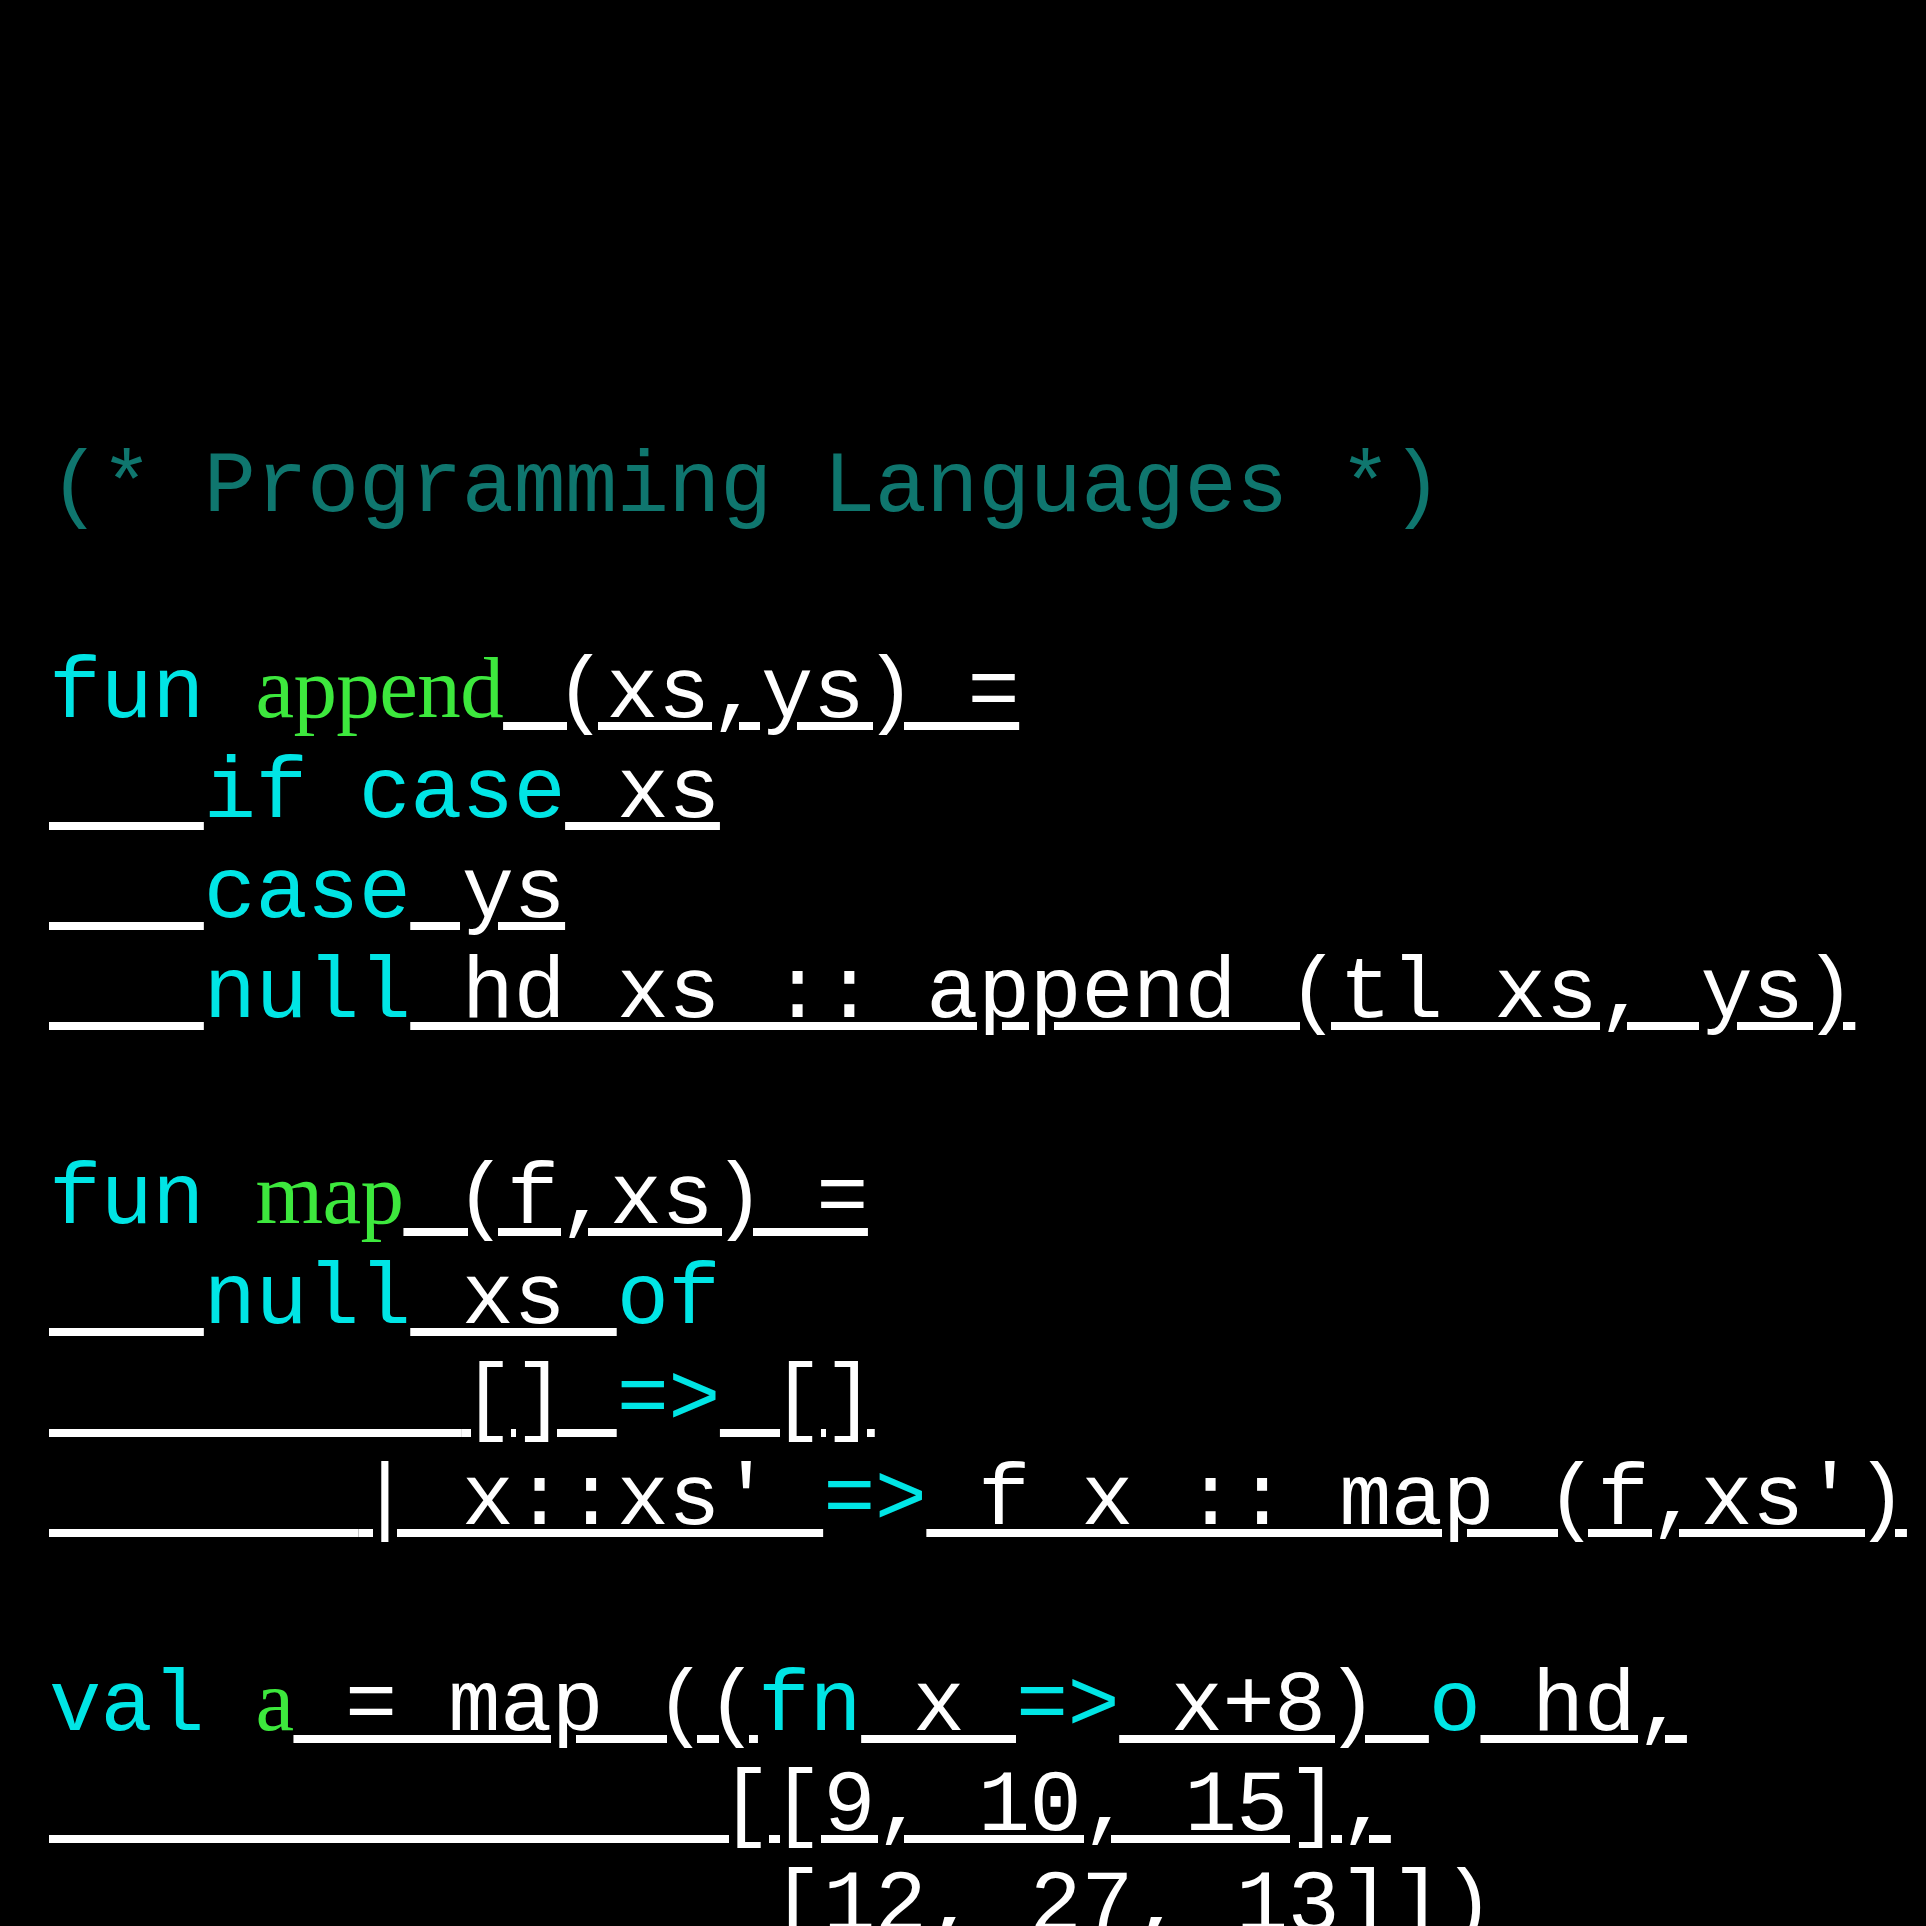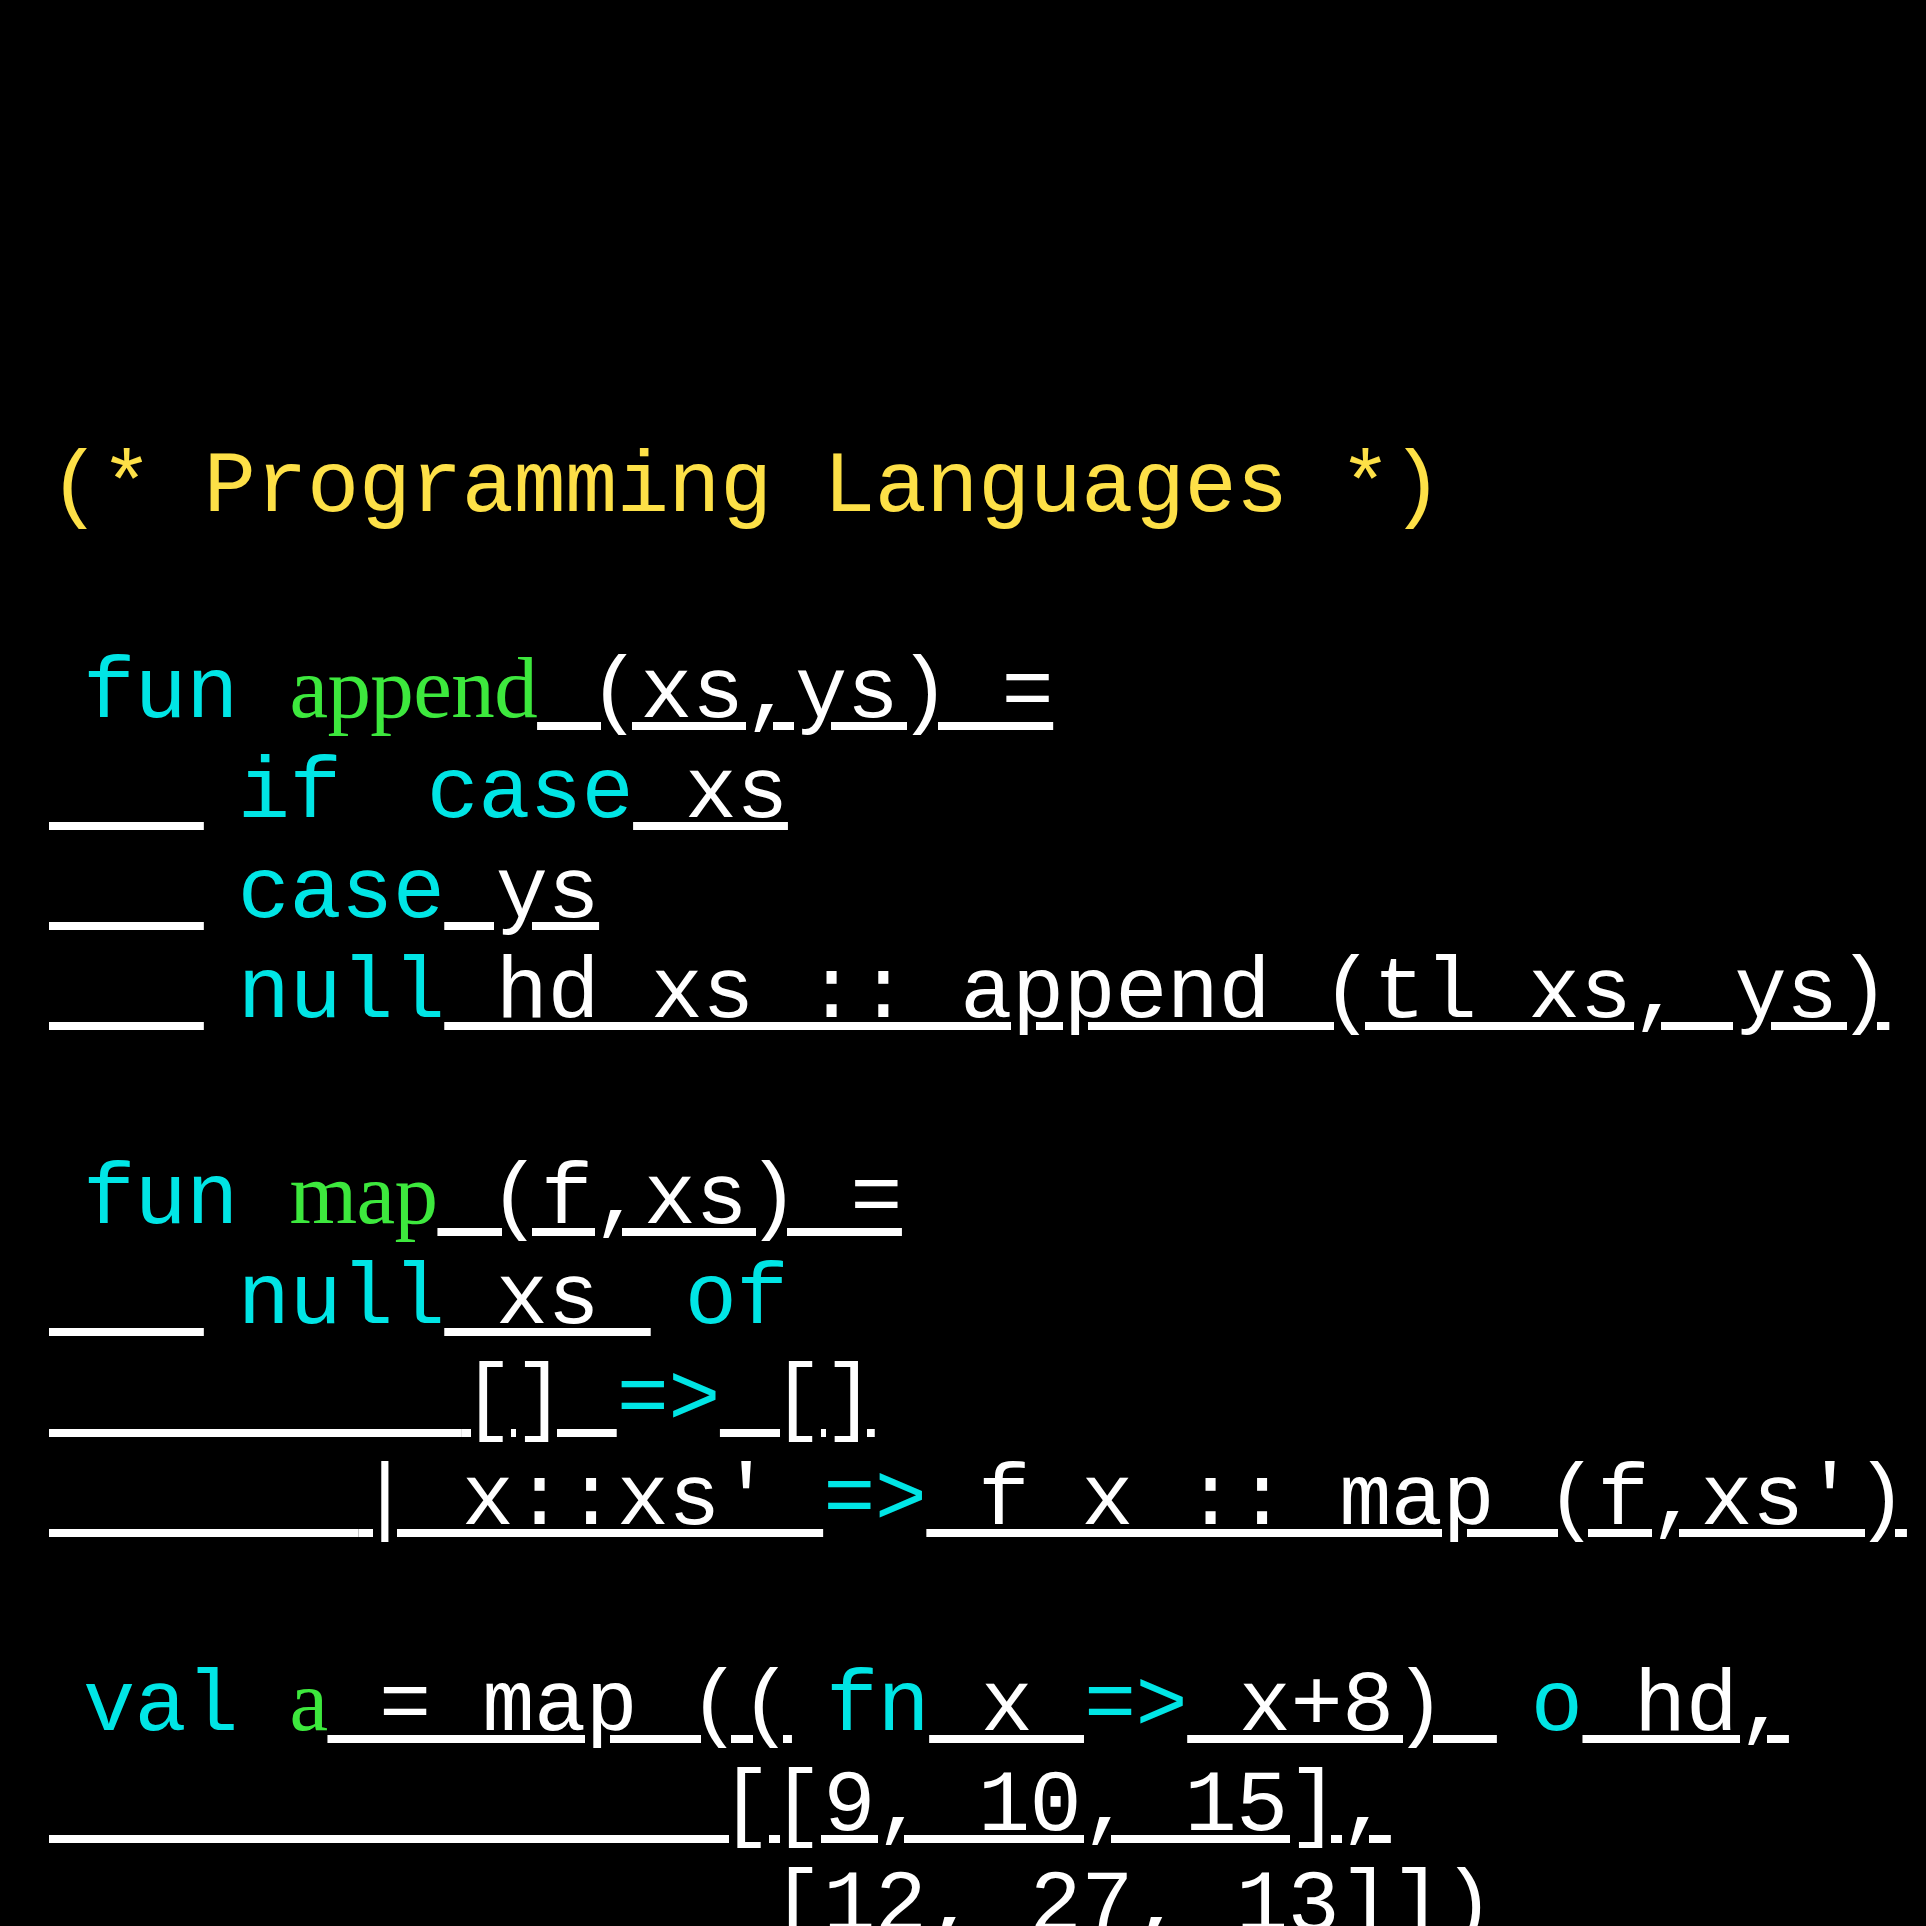--- a/index.html
+++ b/index.html
@@ -13,22 +13,22 @@
       height: 1926px;
       font-family: 'Consolas', 'Monaco', 'Courier New', monospace;
       font-size: 87px;
       line-height: 1.15;
       color: #ffffff;
       padding: 238px 49px 49px 49px;
       white-space: pre;
       font-weight: 500;
       letter-spacing: -0.6px;
     }
-    .comment { color: #fde047; }
-    .keyword { color: #00e5e5; margin-left: 34px; }
+    .comment { color: #0f766e; }
+    .keyword { color: #00e5e5; }
     .ident { color: #3de83d; font-family: Liberation Serif, serif; }
     .text { color: #ffffff; text-decoration: underline; }
     .cyan { color: #00e5e5; }
   </style>
 </head>
 <body>
 
 <div><span class="comment">(* Programming Languages *)</span>
 
 <span class="keyword">fun</span> <span class="ident">append</span><span class="text"> (xs,ys) =</span>

